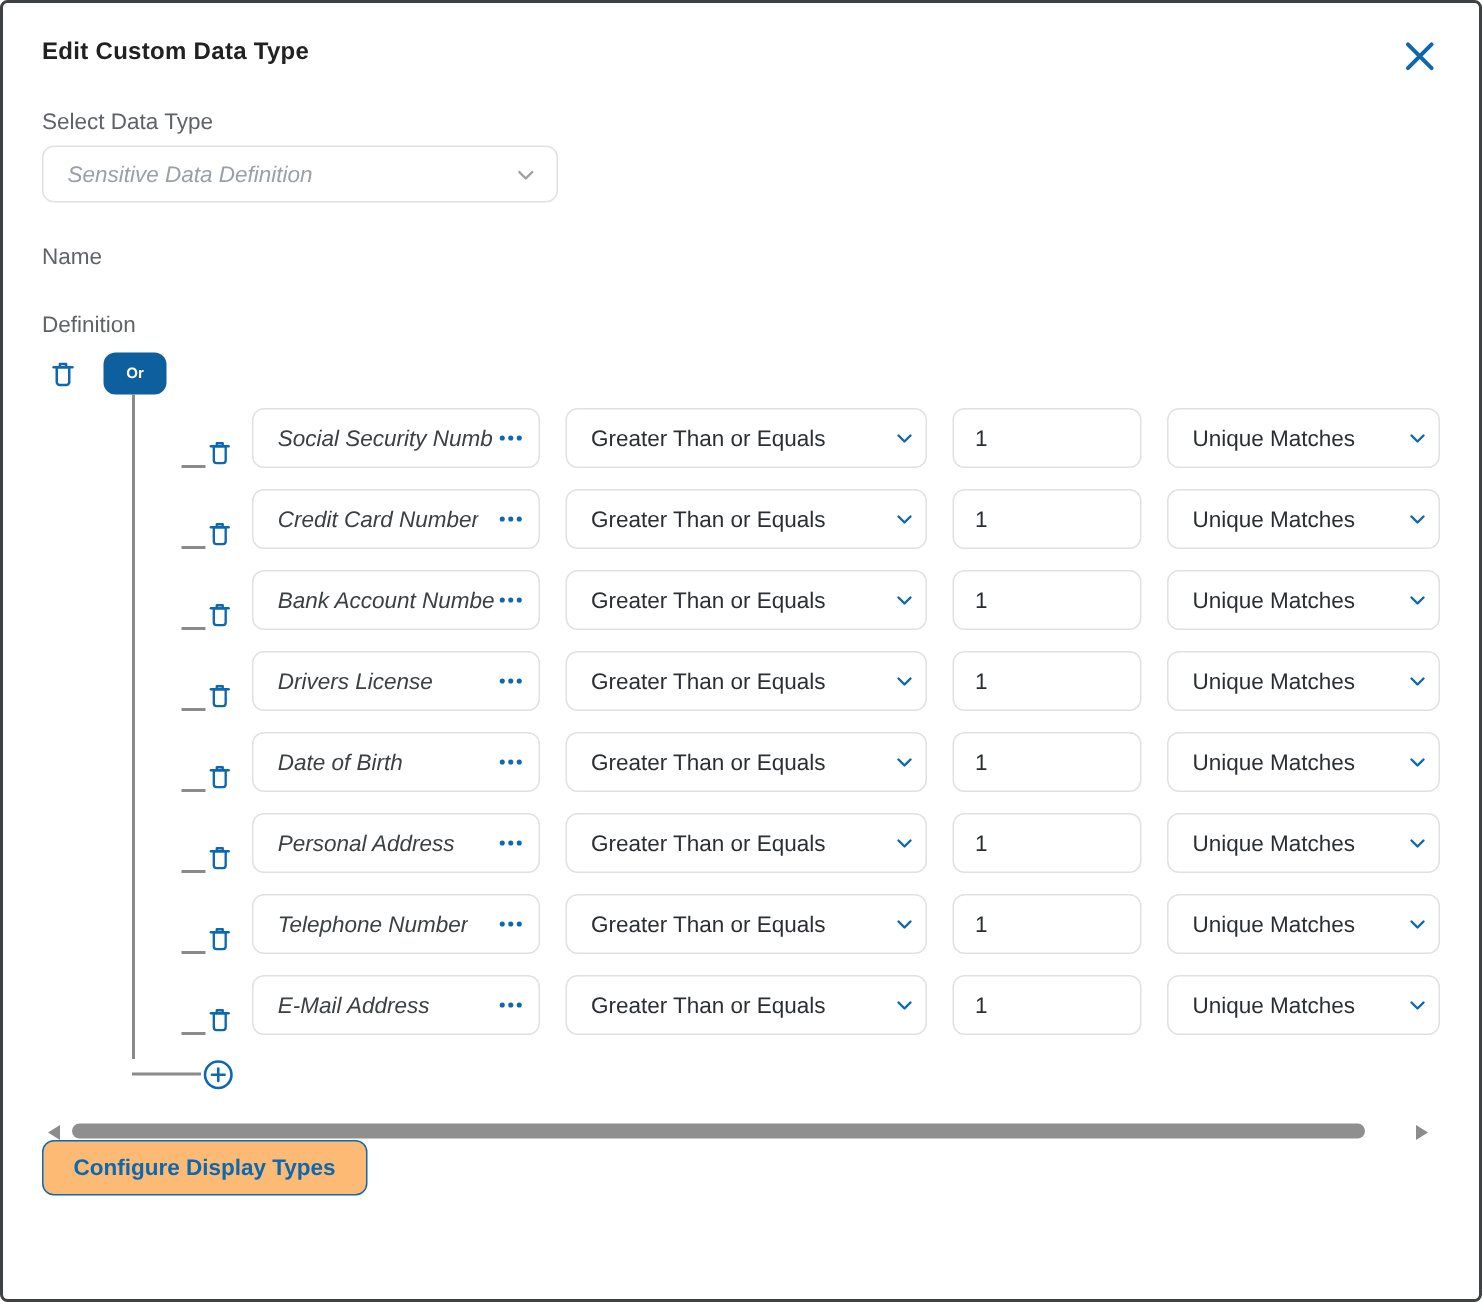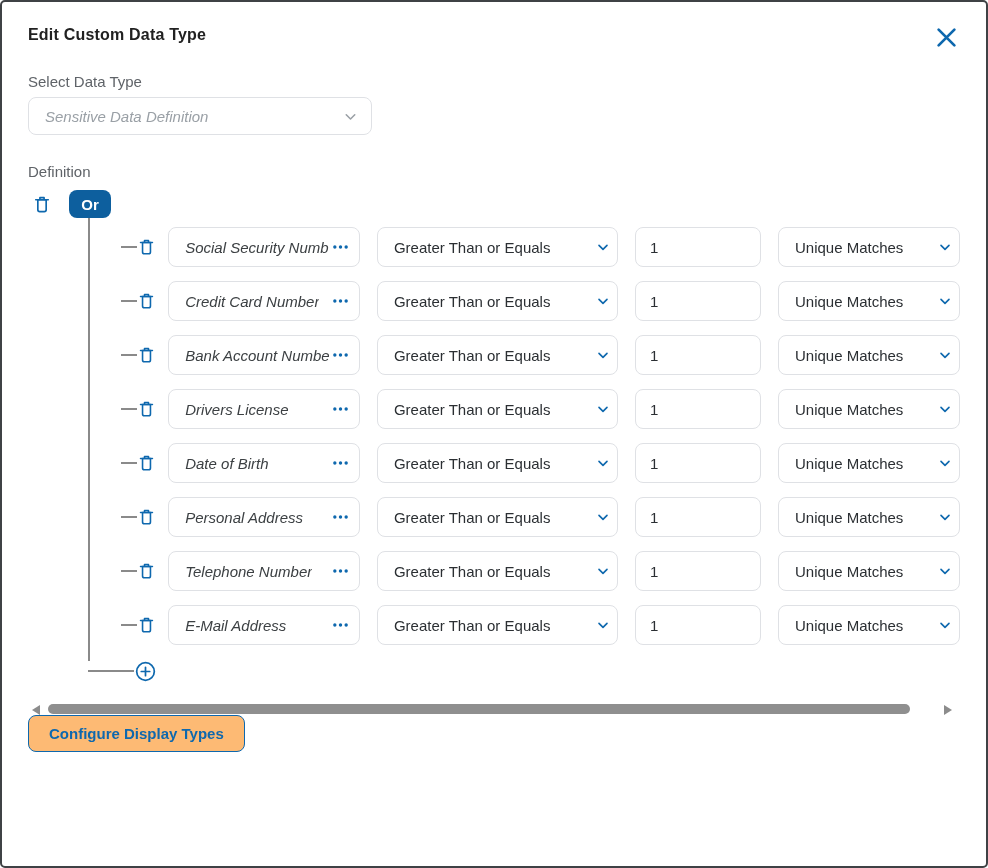--- a/index.html
+++ b/index.html
@@ -26,26 +26,26 @@
   }
   .top-select{width:344px;justify-content:space-between;color:var(--disabled-text);font-style:italic;}
   .top-select .chev{color:#9aa0a6;}
   .name-input{width:344px;}
   input.text-input{outline:none;}
   .def-label{margin-top:28px;}
   .or-row{display:flex;align-items:center;gap:17px;margin-left:4px;margin-top:10px;}
   .icon-btn{background:none;border:none;padding:0;cursor:pointer;color:var(--accent);line-height:0;}
   .or-pill{
     min-width:42px;height:28px;border:none;border-radius:8px;background:var(--or-button-bg);
-    color:#fff;font-size:15px;font-weight:bold;cursor:pointer;padding:0 12px;
+    color:#fff;font-size:10px;font-weight:bold;cursor:pointer;padding:0 12px;
     font-family:"Liberation Sans","DejaVu Sans",sans-serif;
   }
   .tree{position:relative;margin-top:9px;}
   .tree-vline{position:absolute;left:60px;top:-9px;width:2px;height:443px;background:var(--tree-line);}
-  .cond-row{display:flex;align-items:center;height:40px;margin-bottom:14px;margin-left:93px;position:relative;}
+  .cond-row{display:flex;align-items:flex-end;height:40px;margin-bottom:14px;margin-left:93px;position:relative;}
   .cond-row::before{content:'';display:block;width:17px;height:2px;background:var(--tree-line);}
   .cond-row .icon-btn{margin-left:0;}
   .attr-box{
     box-sizing:border-box;width:200px;height:40px;margin-left:12px;
     border:1px solid var(--input-border);border-radius:8px;background:#fff;
     display:flex;align-items:center;justify-content:space-between;
     padding:0 10px 0 16px;cursor:pointer;
   }
   .attr-text{font-style:italic;font-size:15px;color:#3c4043;white-space:nowrap;overflow:hidden;max-width:150px;}
   .dots{color:var(--accent);line-height:0;flex:none;}
@@ -88,20 +88,21 @@
   <div class="field-label">Select Data Type</div>
   <div class="select-box top-select">
     <span>Sensitive Data Definition</span>
     <span class="chev">
       <svg width="17" height="17" viewBox="0 0 24 24" fill="none" stroke="currentColor" stroke-width="2.2" stroke-linecap="round" stroke-linejoin="round">
           <path d="M6 9.5l6 6 6-6"></path>
         </svg>
     </span>
   </div>
 
+  <div class="field-label tight">Name</div>
 
   <div class="field-label def-label">Definition</div>
 
   <div class="or-row">
     <button class="icon-btn">
       <svg width="20" height="21" viewBox="0 0 24 24" fill="none" stroke="currentColor" stroke-width="2" stroke-linecap="round" stroke-linejoin="round">
           <path d="M9.5 6V3.8h5V6"></path>
           <path d="M4.5 6.3h15"></path>
           <path d="M7 6.3h10v11.9a2.3 2.3 0 0 1-2.3 2.3H9.3A2.3 2.3 0 0 1 7 18.2z"></path>
         </svg>

